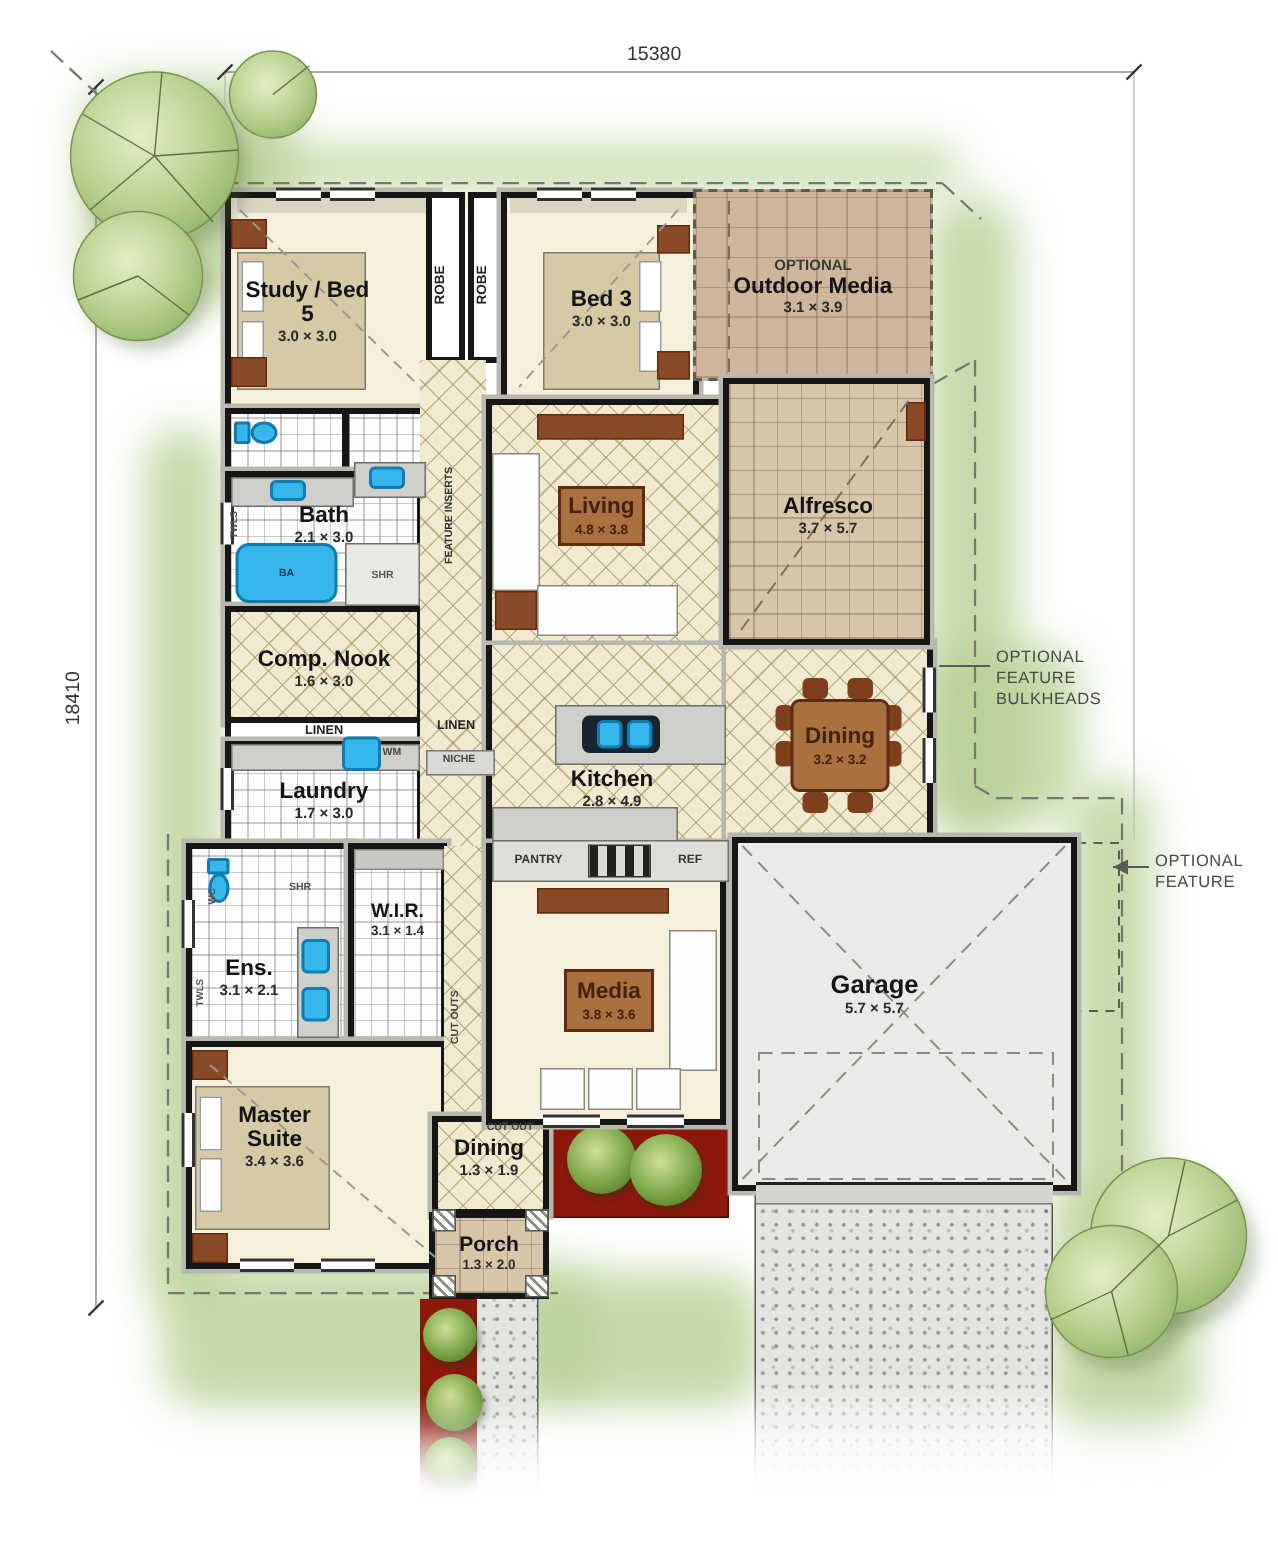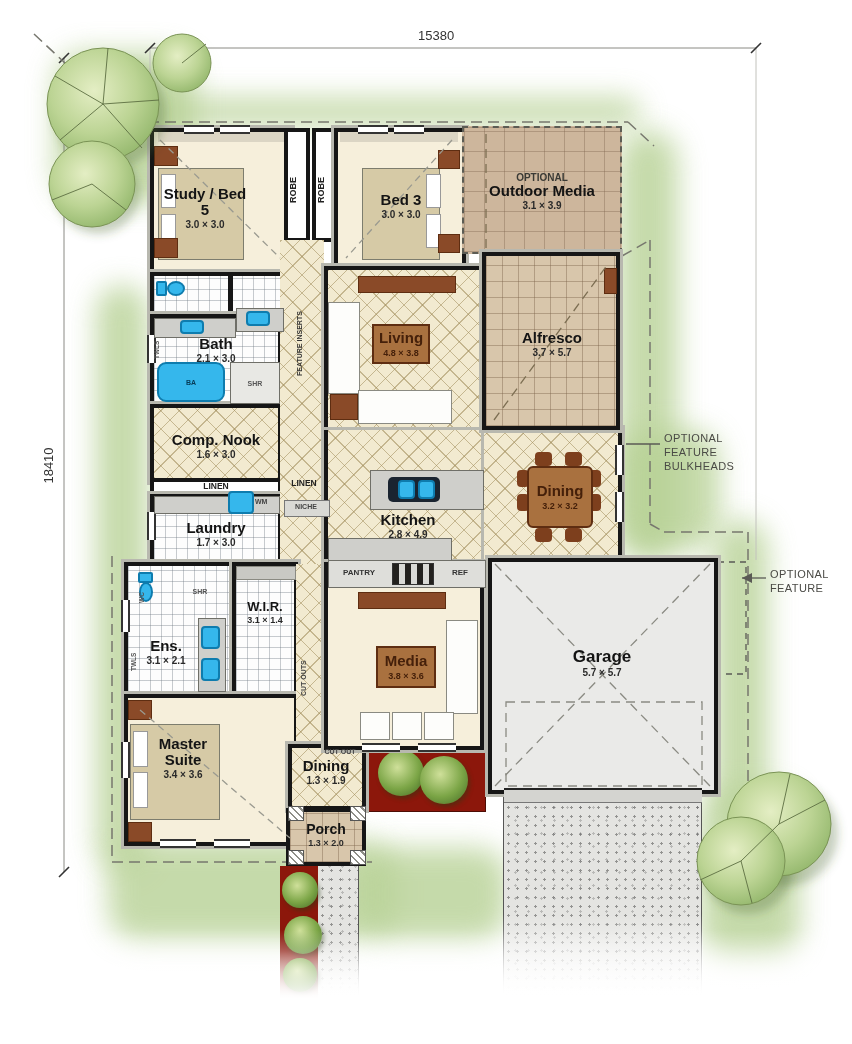--- a/index.html
+++ b/index.html
@@ -346,21 +346,21 @@
     <div class="rdims" style="font-size:9px;">3.1 × 1.4</div>
   </div>
   <div class="abs labelbox" style="left:148px;top:736px;width:70px;">
     <div class="rname">Master Suite</div>
     <div class="rdims">3.4 × 3.6</div>
   </div>
   <div class="abs plaque" style="left:376px;top:646px;width:60px;height:42px;">
     <div class="rname">Media</div>
     <div class="rdims">3.8 × 3.6</div>
   </div>
-  <div class="abs labelbox" style="left:560px;top:648px;width:84px;">
+  <div class="abs labelbox" style="left:541px;top:648px;width:84px;">
     <div class="rname" style="font-size:17px;">Garage</div>
     <div class="rdims">5.7 × 5.7</div>
   </div>
   <div class="abs labelbox" style="left:294px;top:758px;width:64px;">
     <div class="rname">Dining</div>
     <div class="rdims">1.3 × 1.9</div>
   </div>
   <div class="abs labelbox" style="left:294px;top:822px;width:64px;">
     <div class="rname" style="font-size:14px;">Porch</div>
     <div class="rdims" style="font-size:9px;">1.3 × 2.0</div>

